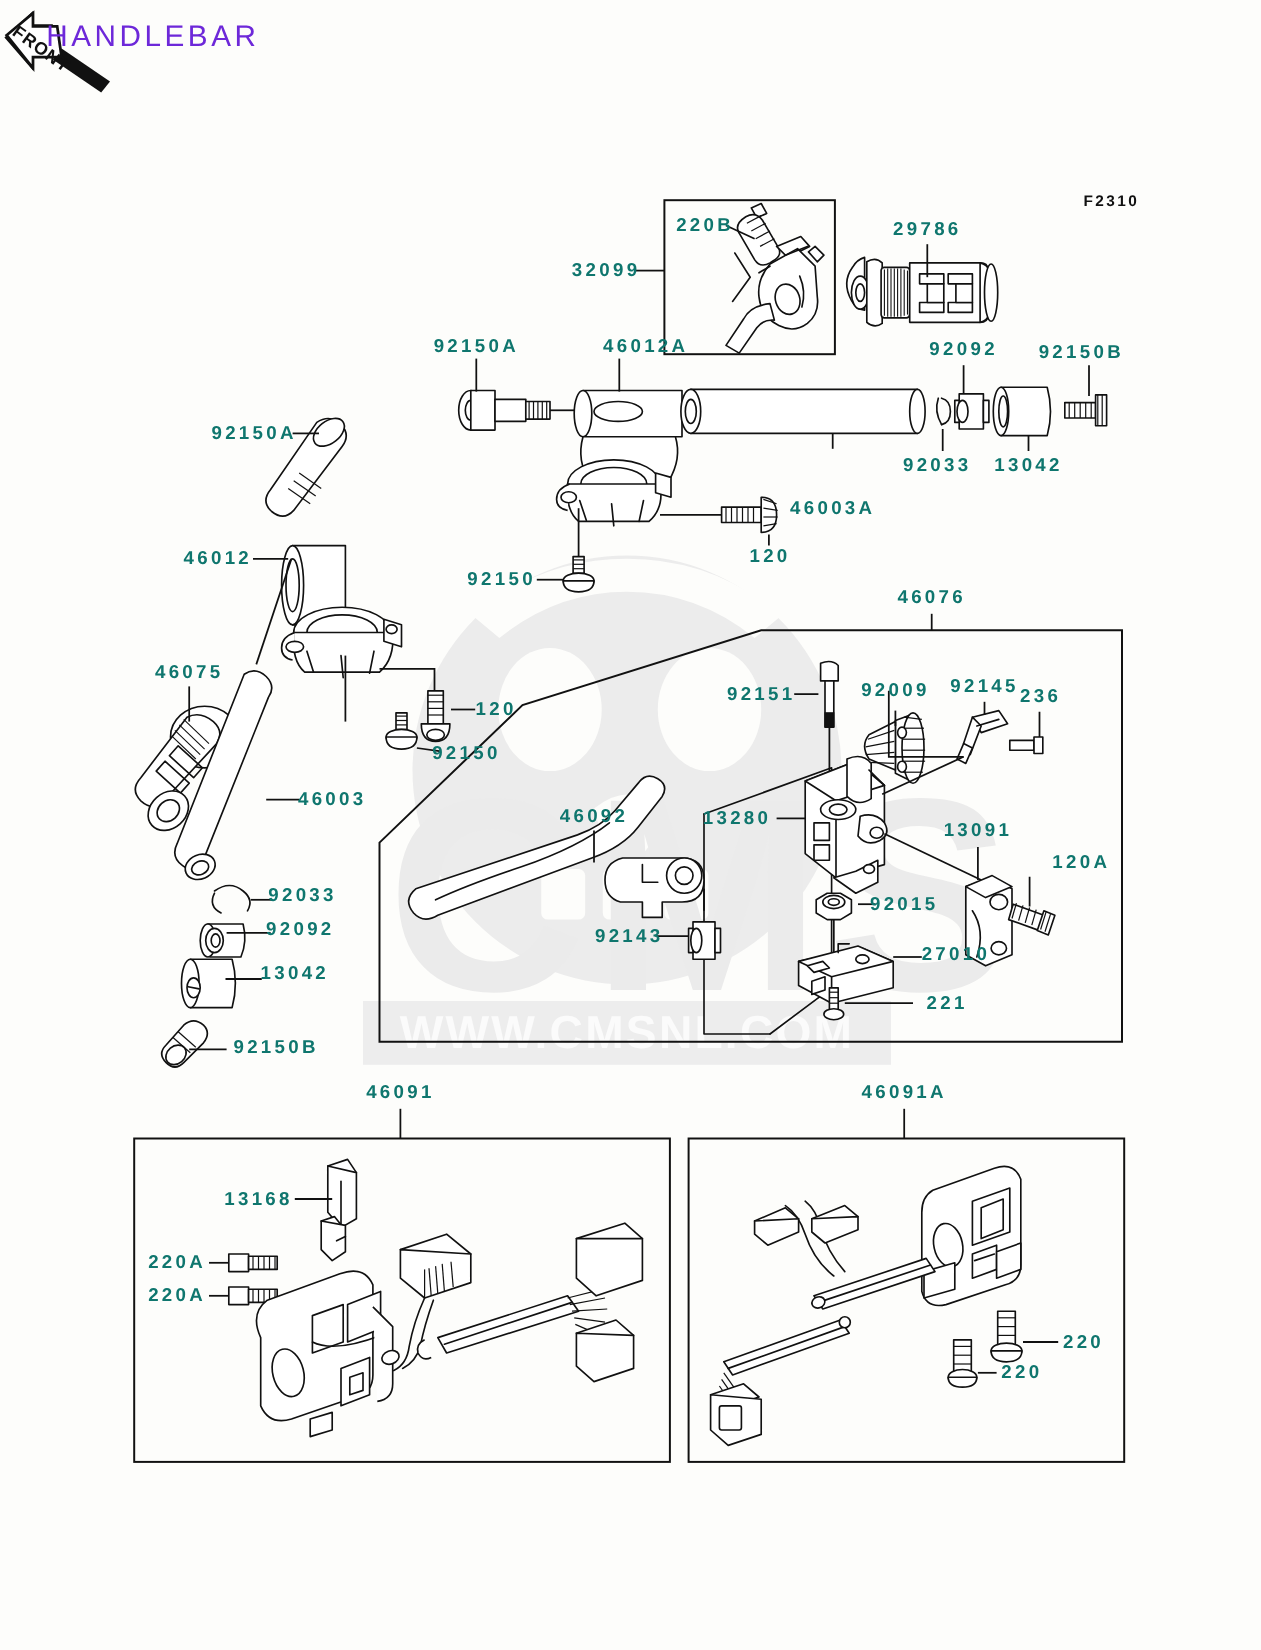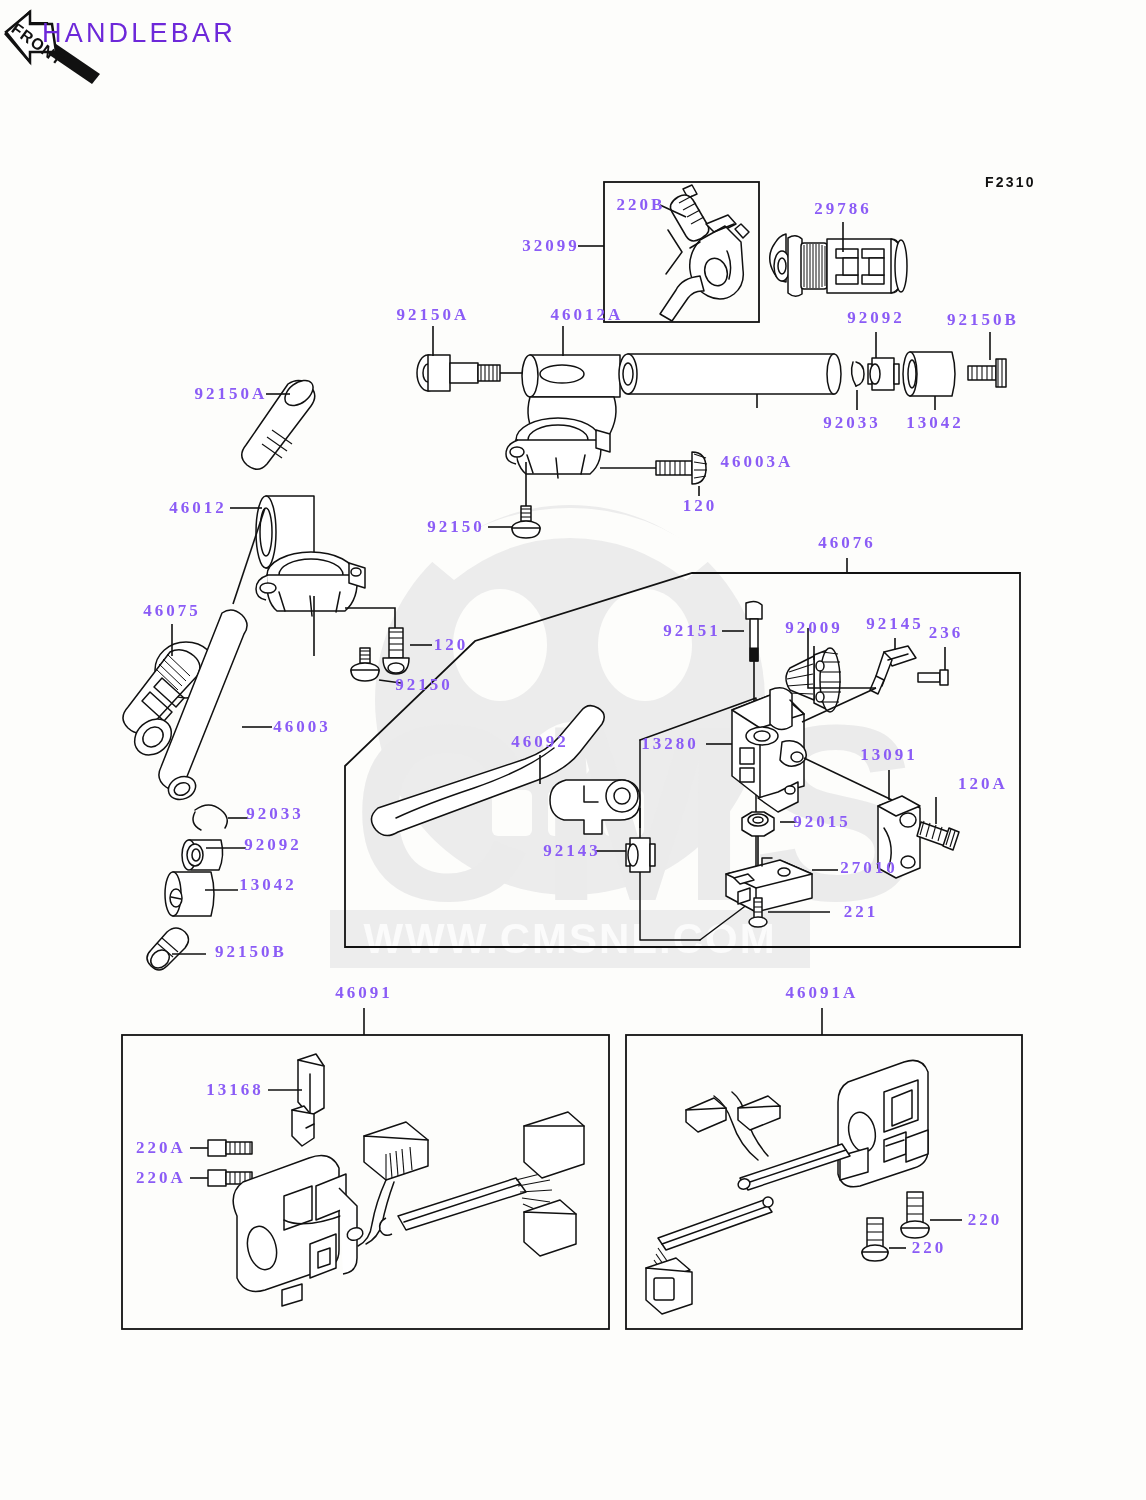--- a/index.html
+++ b/index.html
@@ -24,22 +24,22 @@
     font-family:"Liberation Sans", sans-serif;white-space:nowrap;margin-left:17px;
   }
   .footer-cta{
     position:absolute;left:0;top:1442px;width:1146px;text-align:center;
     font-family:"Liberation Serif", serif;
     font-size:42px;font-weight:bold;color:#cc0000;letter-spacing:0px;
     white-space:nowrap;
   }
   .plabel{
     position:absolute;
-    font-family:Liberation Serif, serif;
-    font-size:17px;font-weight:bold;color:#8b5cf6;
+    font-family:Liberation Sans, sans-serif;
+    font-size:17px;font-weight:bold;color:#0f766e;
     letter-spacing:3.0px;white-space:nowrap;
     transform:translate(-50%,-50%);
   }
   .front-badge{position:absolute;left:140px;top:190px;width:100px;height:95px;}
 </style>
 </head>
 <body>
 
 <div id="sheet">
 

